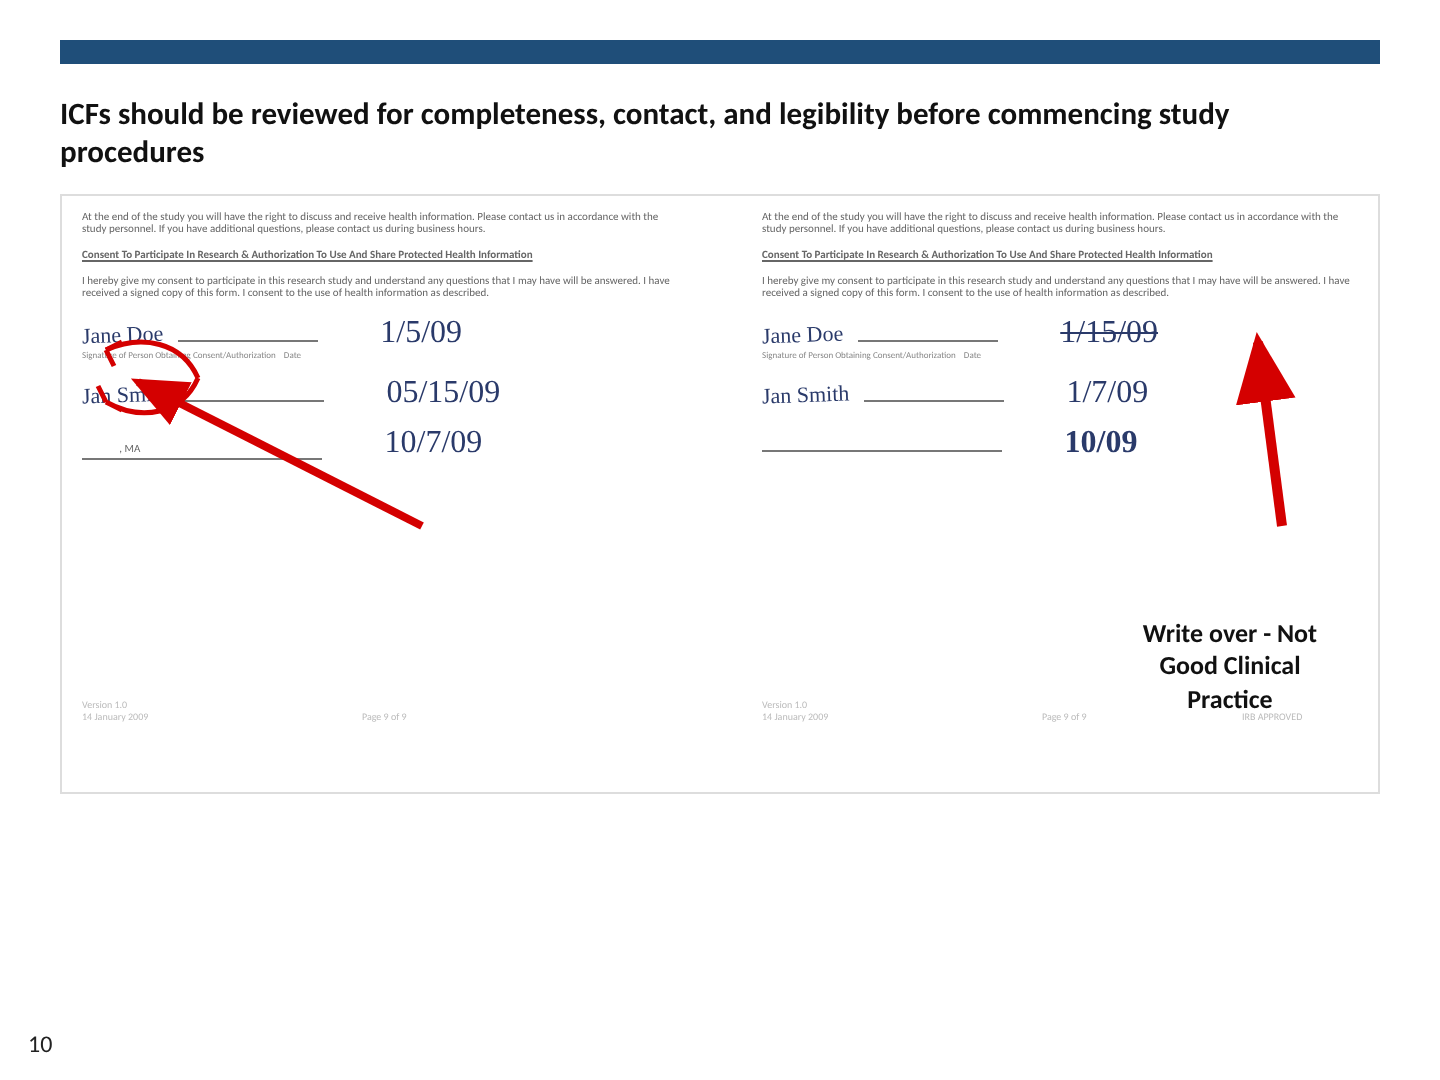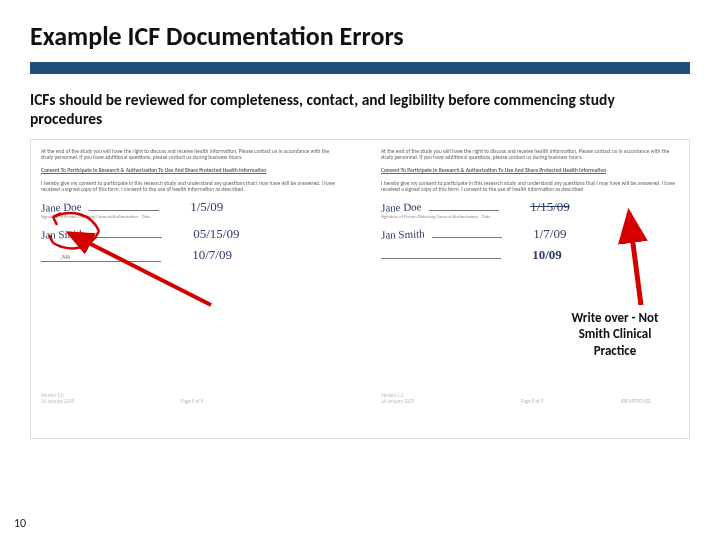--- a/index.html
+++ b/index.html
@@ -11,42 +11,41 @@
 
   .docs { position: relative; width: 660px; height: 300px; border: 1px solid #ddd; background: #fff; }
 
   
   .col { position: absolute; top: 8px; width: 300px; font-size: 5.5px; color: #666; line-height: 1.2; }
   .col.left { left: 10px; }
   .col.right { left: 350px; }
   .para { margin-bottom: 6px; }
   .uline { border-bottom: 0.8px solid #777; display: inline-block; }
   .sig { font-family: cursive; font-size: 11px; color: #2a3a6a; display: inline-block; transform: rotate(-2deg); }
-  .date { font-family: cursive; font-size: 13px; color: #2a3a6a; display: inline-block; }
+  .date { font-family: cursive; font-size: 16px; color: #2a3a6a; display: inline-block; }
 
   .annot { position: absolute; font-size: 13px; font-weight: 600; color: #111; text-align: center; line-height: 1.25; }
   .annot.left { left: 120px; top: 315px; width: 160px; }
   .annot.right { left: 560px; top: 310px; width: 110px; }
 
   .arrow { position: absolute; }
   .arrow svg { overflow: visible; }
 
   .pagenum { position: absolute; left: 14px; bottom: 10px; font-size: 12px; color: #222; }
 
   .nih-logo { position: absolute; right: 28px; bottom: 10px; display: flex; align-items: center; gap: 6px; }
   .nih-badge { background: #6e6e6e; color: #fff; font-weight: 700; font-size: 12px; padding: 3px 5px; border-radius: 2px; letter-spacing: 0.5px; }
   .nih-text { font-size: 7px; color: #888; line-height: 1.05; }
 
   .footer-faint { position: absolute; bottom: 34px; font-size: 5px; color: #bbb; }
 </style>
 </head>
 <body>
 
 <div class="slide">
-  <div class="title">Example ICF Documentation Errors</div>
   <div class="rule"></div>
   <div class="lead">ICFs should be reviewed for completeness, contact, and legibility before commencing study procedures</div>
 
   <div class="docs">
 
     <div class="col left">
       <div class="para">At the end of the study you will have the right to discuss and receive health information. Please contact us in accordance with the study personnel. If you have additional questions, please contact us during business hours.</div>
       <div class="para" style="font-weight:700;text-decoration:underline;">Consent To Participate In Research &amp; Authorization To Use And Share Protected Health Information</div>
       <div class="para">I hereby give my consent to participate in this research study and understand any questions that I may have will be answered. I have received a signed copy of this form. I consent to the use of health information as described.</div>
       <div style="margin-top:4px;">
@@ -117,17 +116,17 @@
     </div>
     <div class="footer-faint" style="left:150px;">Page 9 of 9</div>
     <div class="footer-faint" style="left:350px;">
       <span>Version 1.0</span><br>
       <span>14 January 2009</span>
     </div>
     <div class="footer-faint" style="left:490px;">Page 9 of 9</div>
     <div class="footer-faint" style="left:590px;">IRB APPROVED</div>
   </div>
 
-  <div class="annot right">Write over - Not Smith Clinical Practice</div>
+  <div class="annot right">Write over - Not Good Clinical Practice</div>
 
   <div class="pagenum">10</div>
 
 </div>
 
 </body></html>

